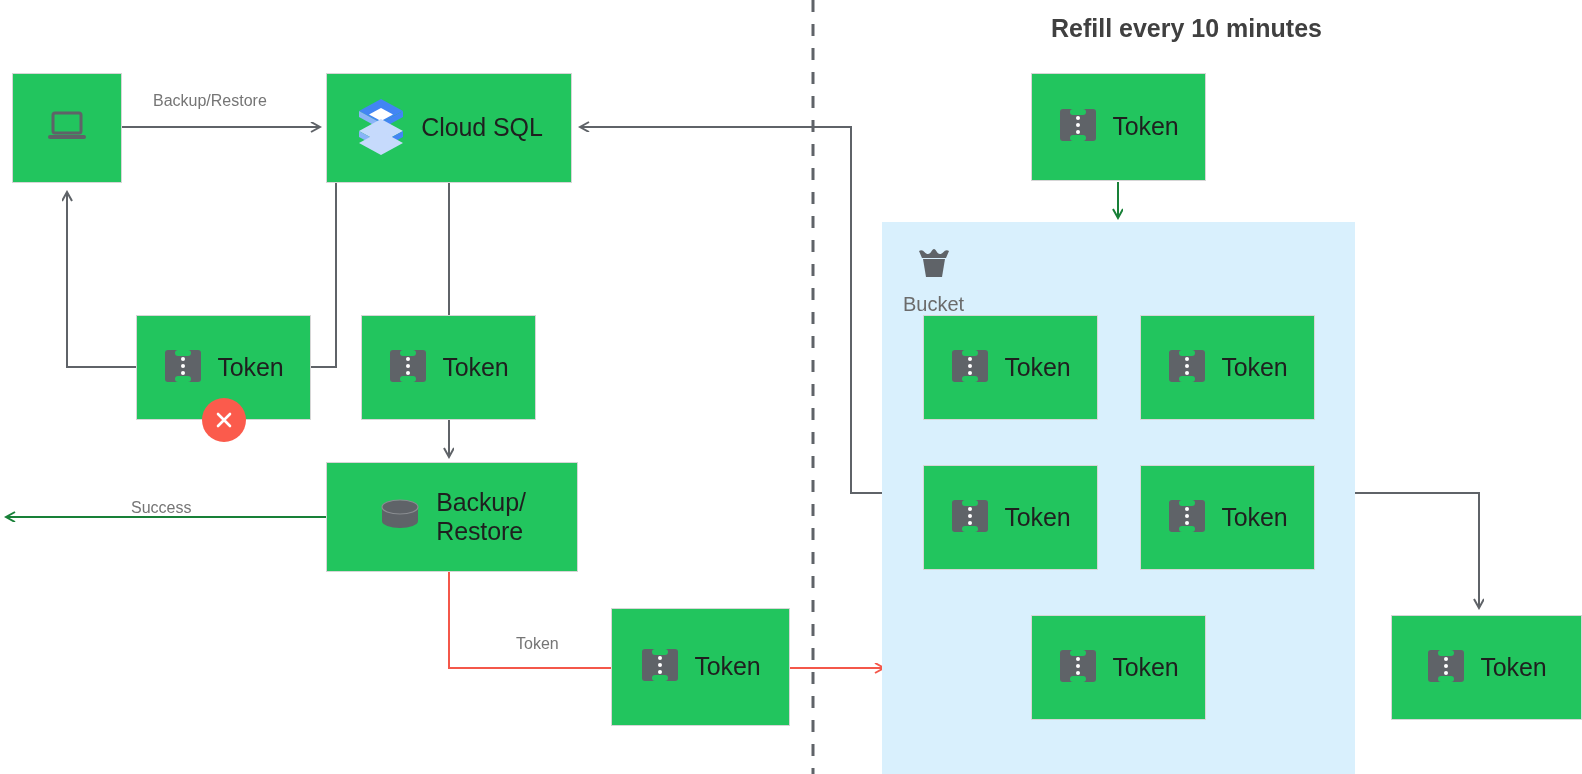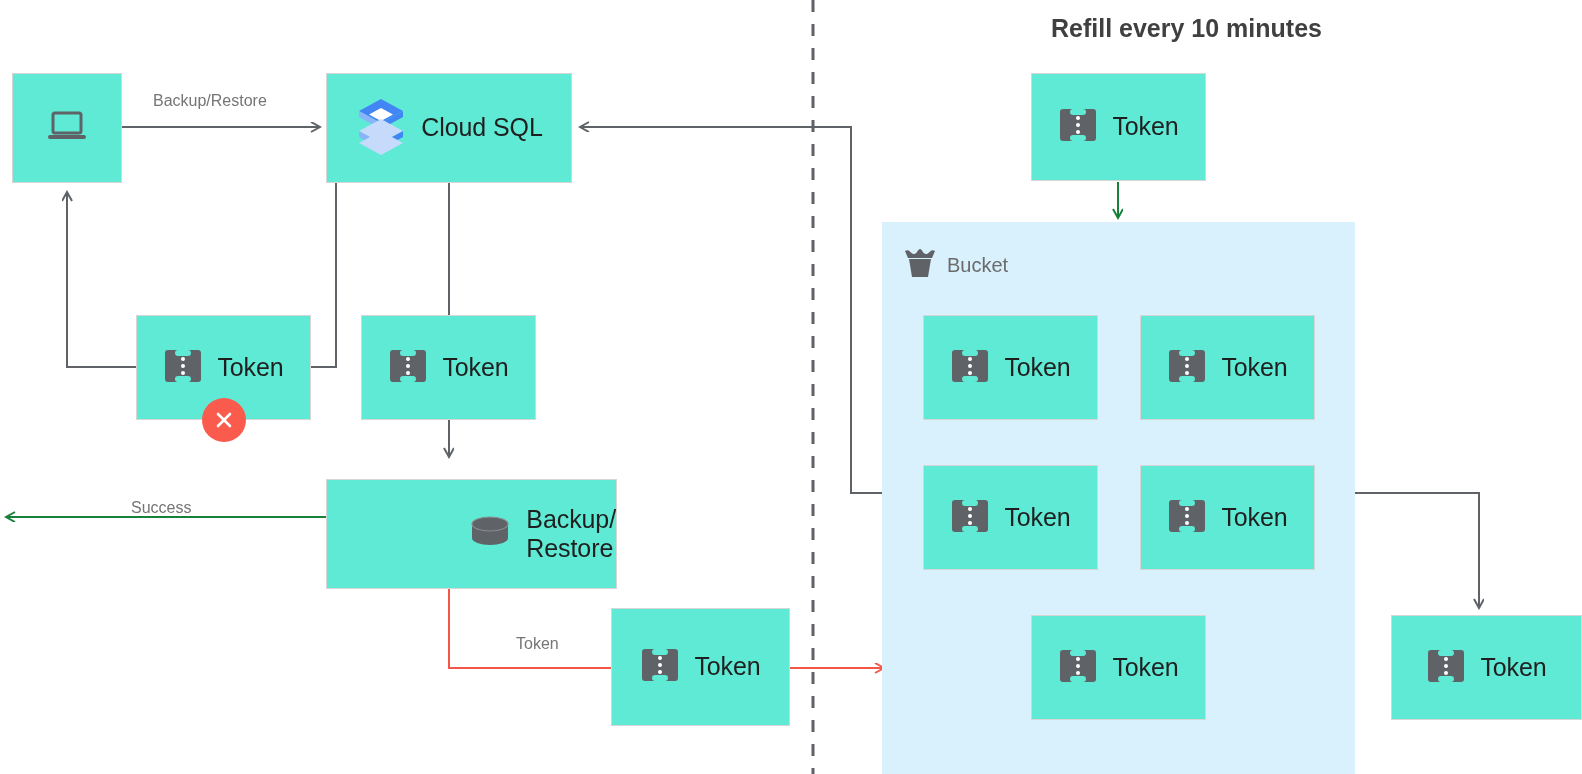--- a/index.html
+++ b/index.html
@@ -18,21 +18,21 @@
   #edges {
     position: absolute;
     left: 0; top: 0;
     width: 1582px;
     height: 774px;
     pointer-events: none;
   }
   .node {
     position: absolute;
     box-sizing: border-box;
-    background: #5eead4;
+    background: #22c55e;
     border: 1px solid #d6d6d6;
     display: flex;
     align-items: center;
     justify-content: center;
   }
   .node-inner {
     display: flex;
     align-items: center;
     gap: 14px;
   }
@@ -45,20 +45,21 @@
   }
   .bucket-region {
     position: absolute;
     background: #d9f0fd;
   }
   .bucket-header {
     position: absolute;
     display: flex;
     align-items: center;
     gap: 10px;
+    flex-direction: column;
   }
   .bucket-header-label {
     font-size: 20px;
     color: #6b6b6b;
   }
   .diagram-title {
     position: absolute;
     font-size: 25px;
     font-weight: bold;
     color: #404040;
@@ -194,21 +195,21 @@
           <path d="M2,3 a3,3 0 0 1 3,-3 h10 a3,3 0 0 0 0,6 h10 a3,3 0 0 0 0,-6 h10 a3,3 0 0 1 3,3 v26 a3,3 0 0 1 -3,3 h-10 a3,3 0 0 0 0,-6 h-10 a3,3 0 0 0 0,6 h-10 a3,3 0 0 1 -3,-3 z" fill="#5f6368"></path>
           <circle cx="20" cy="9" r="2" fill="#ffffff"></circle>
           <circle cx="20" cy="16" r="2" fill="#ffffff"></circle>
           <circle cx="20" cy="23" r="2" fill="#ffffff"></circle>
         </svg>
       </span>
       <span class="node-label">Token</span>
     </div>
   </div>
 
-  <div class="node" style="left:326px; top:479px; width:291px; height:110px;justify-content:flex-end;">
+  <div class="node" style="left:326px; top:462px; width:252px; height:110px;">
     <div class="node-inner">
       <span class="icon">
         <svg width="44" height="36" viewBox="0 0 44 36">
           <ellipse cx="22" cy="10" rx="18" ry="7" fill="#5f6368"></ellipse>
           <rect x="4" y="10" width="36" height="14" fill="#5f6368"></rect>
           <ellipse cx="22" cy="24" rx="18" ry="7" fill="#5f6368"></ellipse>
           <ellipse cx="22" cy="10" rx="18" ry="7" fill="none" stroke="#8a8d91" stroke-width="1.2"></ellipse>
         </svg>
       </span>
       <span class="node-label">Backup/

